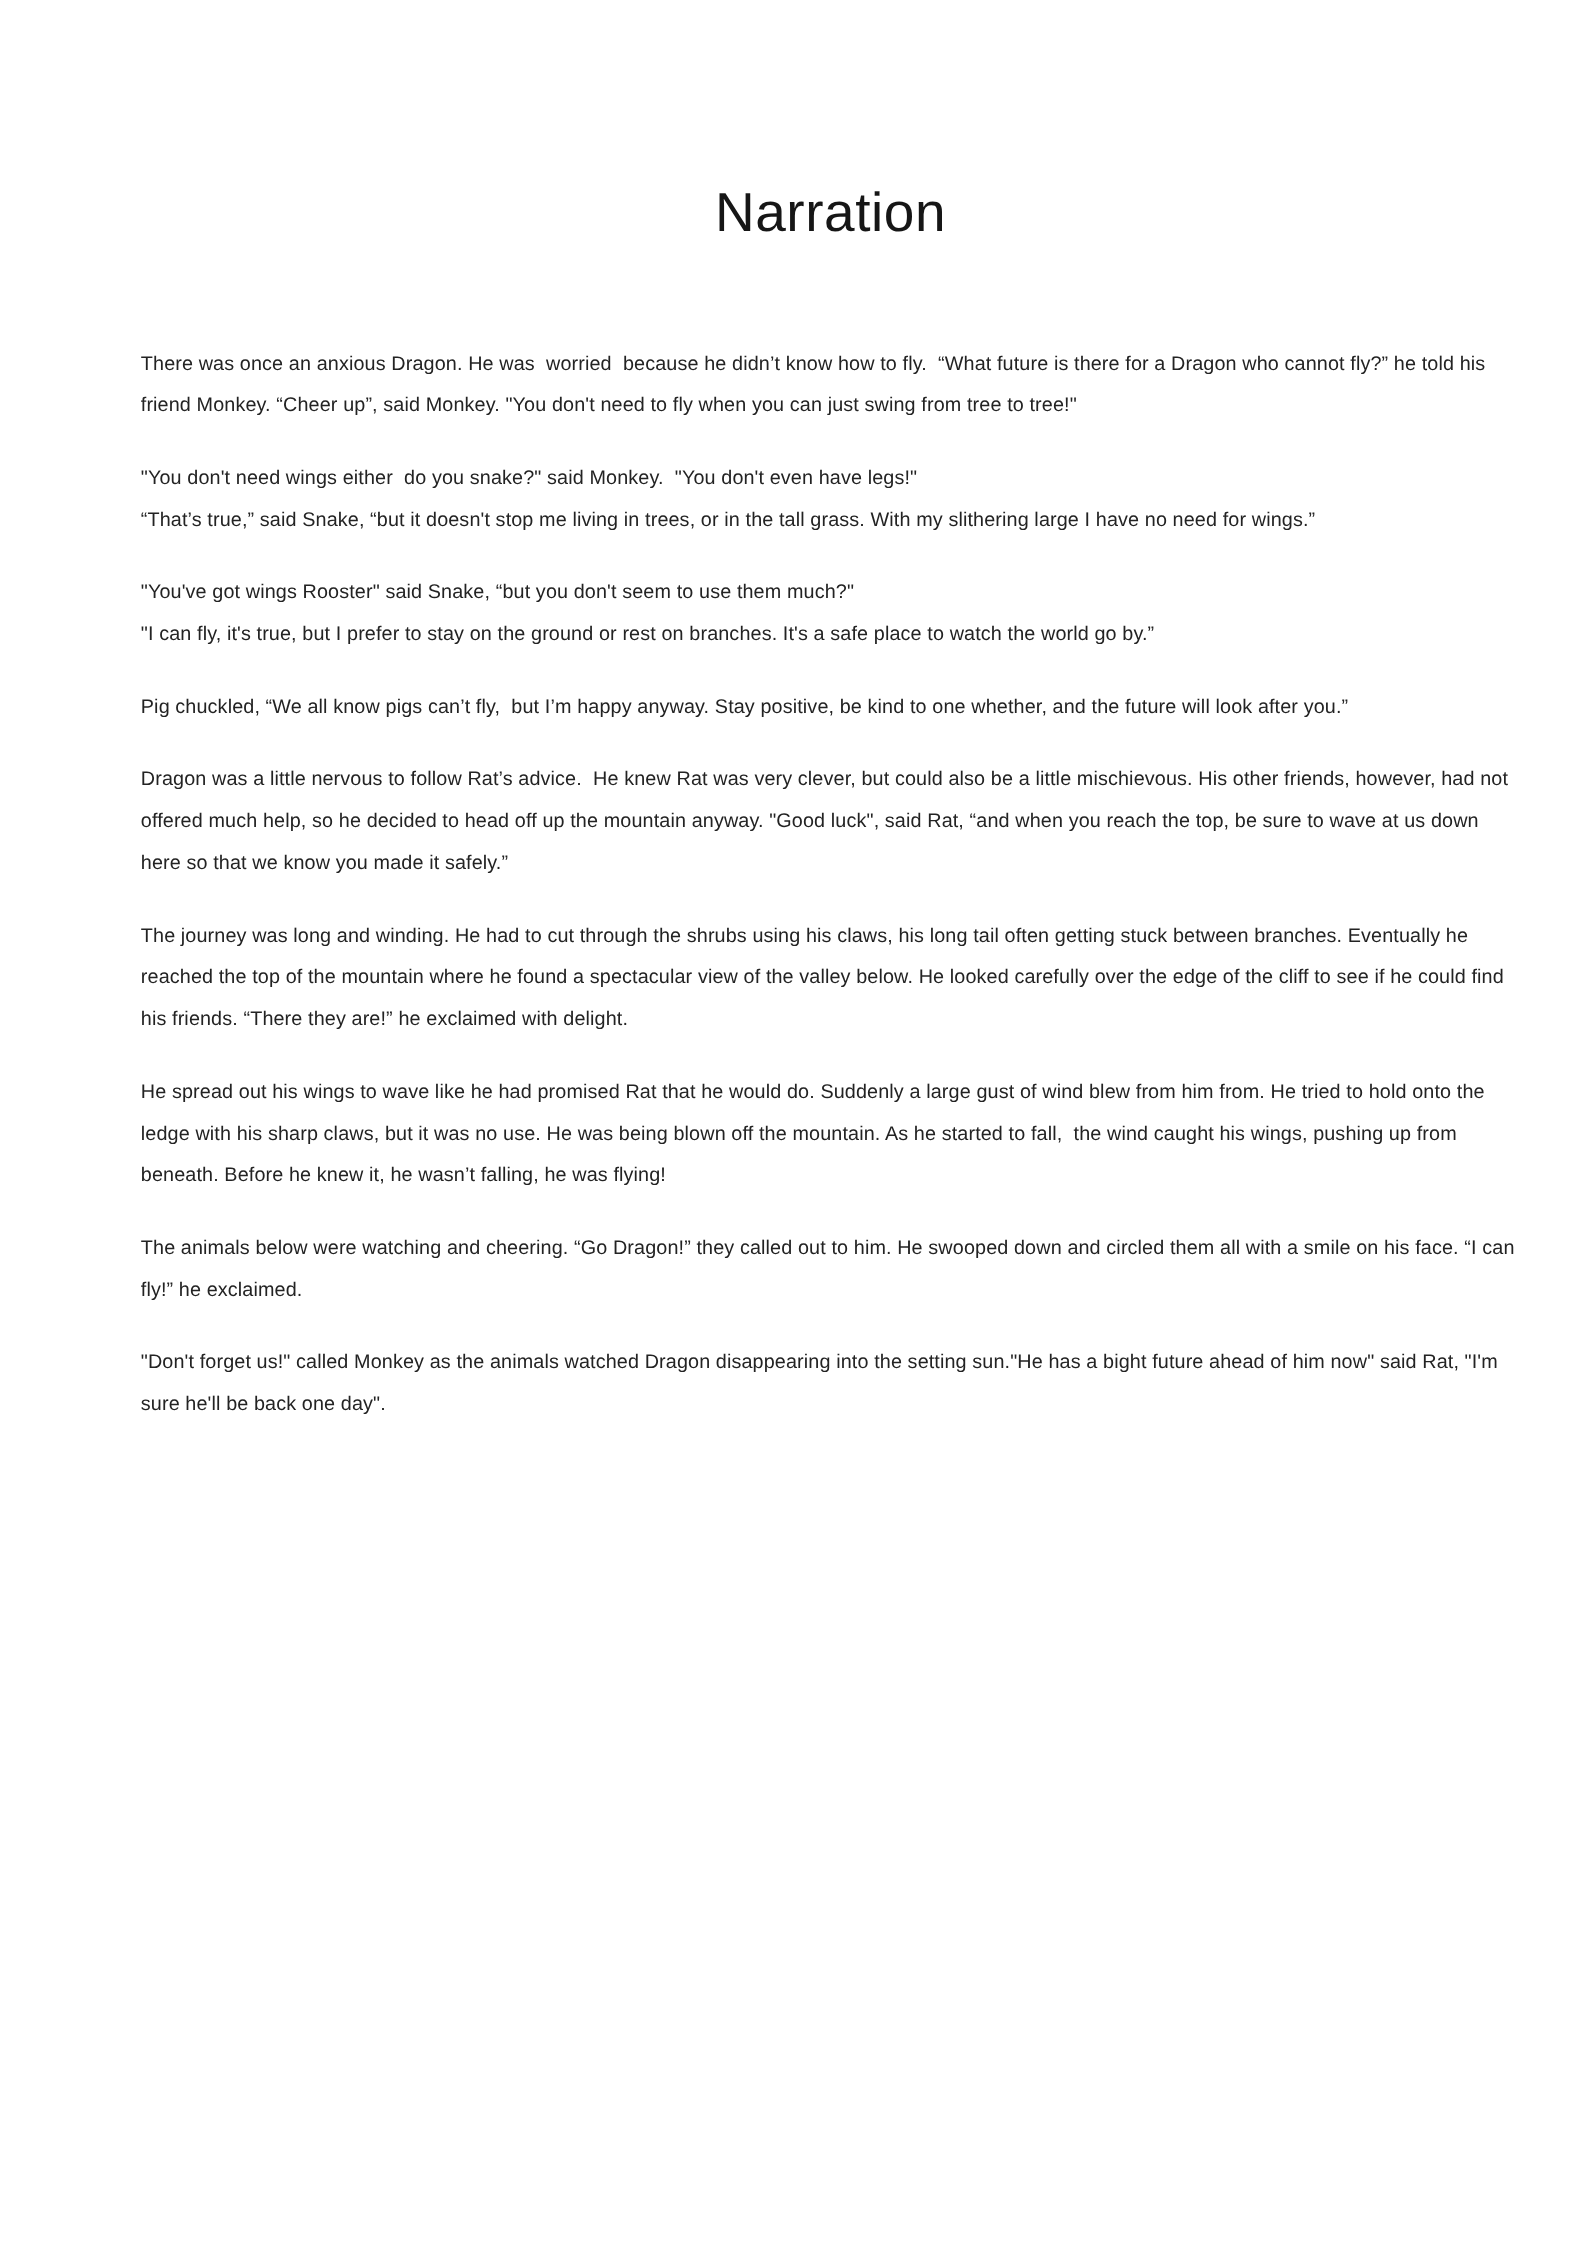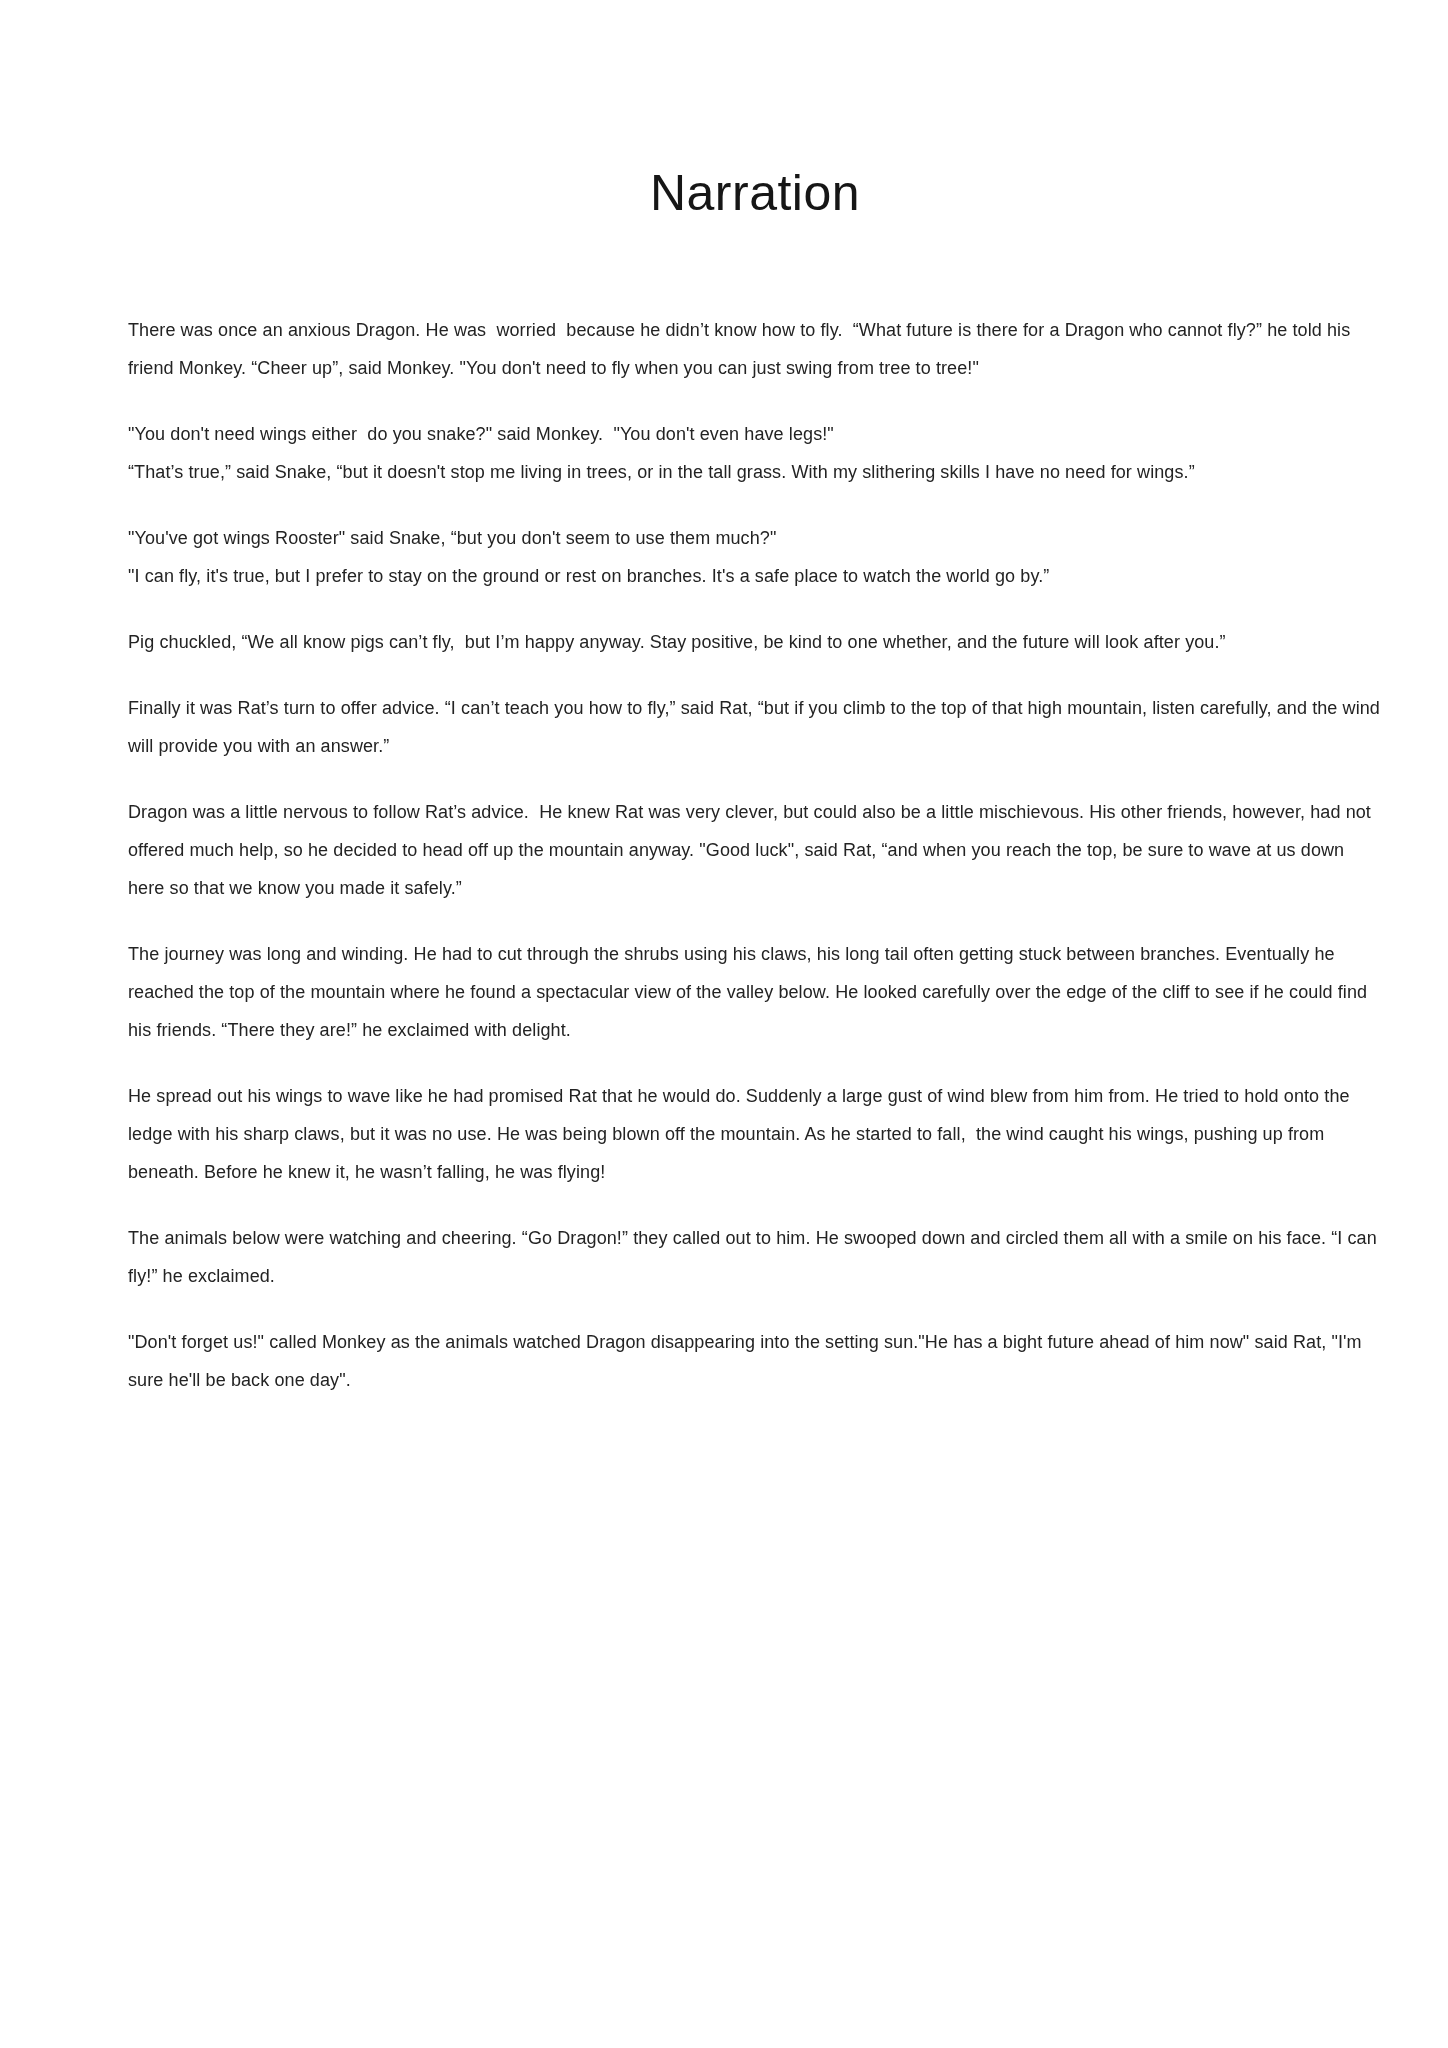--- a/index.html
+++ b/index.html
@@ -48,33 +48,30 @@
 <body>
 
 <main class="page">
   <h1 class="title">Narration</h1>
   <section class="content">
       <p class="para">
         <span class="pline">There was once an anxious Dragon. He was  worried  because he didn’t know how to fly.  “What future is there for a Dragon who cannot fly?” he told his friend Monkey. “Cheer up”, said Monkey. "You don't need to fly when you can just swing from tree to tree!"</span>
       </p>
       <p class="para">
         <span class="pline">"You don't need wings either  do you snake?" said Monkey.  "You don't even have legs!"</span>
-        <span class="pline">“That’s true,” said Snake, “but it doesn't stop me living in trees, or in the tall grass. With my slithering skills I have no need for wings.”</span>
+        <span class="pline">“That’s true,” said Snake, “but it doesn't stop me living in trees, or in the tall grass. With my slithering large I have no need for wings.”</span>
       </p>
       <p class="para">
         <span class="pline">"You've got wings Rooster" said Snake, “but you don't seem to use them much?"</span>
         <span class="pline">"I can fly, it's true, but I prefer to stay on the ground or rest on branches. It's a safe place to watch the world go by.”</span>
       </p>
       <p class="para">
         <span class="pline">Pig chuckled, “We all know pigs can’t fly,  but I’m happy anyway. Stay positive, be kind to one whether, and the future will look after you.”</span>
       </p>
       <p class="para">
-      </p>
-      <p class="para">
-        <span class="pline">Finally it was Rat’s turn to offer advice. “I can’t teach you how to fly,” said Rat, “but if you climb to the top of that high mountain, listen carefully, and the wind will provide you with an answer.”</span>
       </p>
       <p class="para">
         <span class="pline">Dragon was a little nervous to follow Rat’s advice.  He knew Rat was very clever, but could also be a little mischievous. His other friends, however, had not offered much help, so he decided to head off up the mountain anyway. "Good luck", said Rat, “and when you reach the top, be sure to wave at us down here so that we know you made it safely.”</span>
       </p>
       <p class="para">
         <span class="pline">The journey was long and winding. He had to cut through the shrubs using his claws, his long tail often getting stuck between branches. Eventually he reached the top of the mountain where he found a spectacular view of the valley below. He looked carefully over the edge of the cliff to see if he could find his friends. “There they are!” he exclaimed with delight.</span>
       </p>
       <p class="para">
         <span class="pline">He spread out his wings to wave like he had promised Rat that he would do. Suddenly a large gust of wind blew from him from. He tried to hold onto the ledge with his sharp claws, but it was no use. He was being blown off the mountain. As he started to fall,  the wind caught his wings, pushing up from beneath. Before he knew it, he wasn’t falling, he was flying!</span>
       </p>

